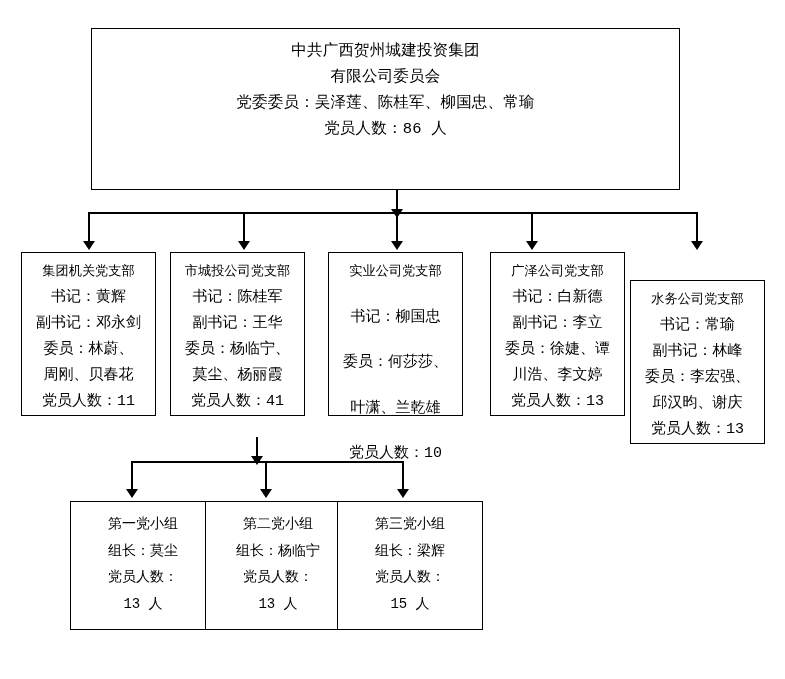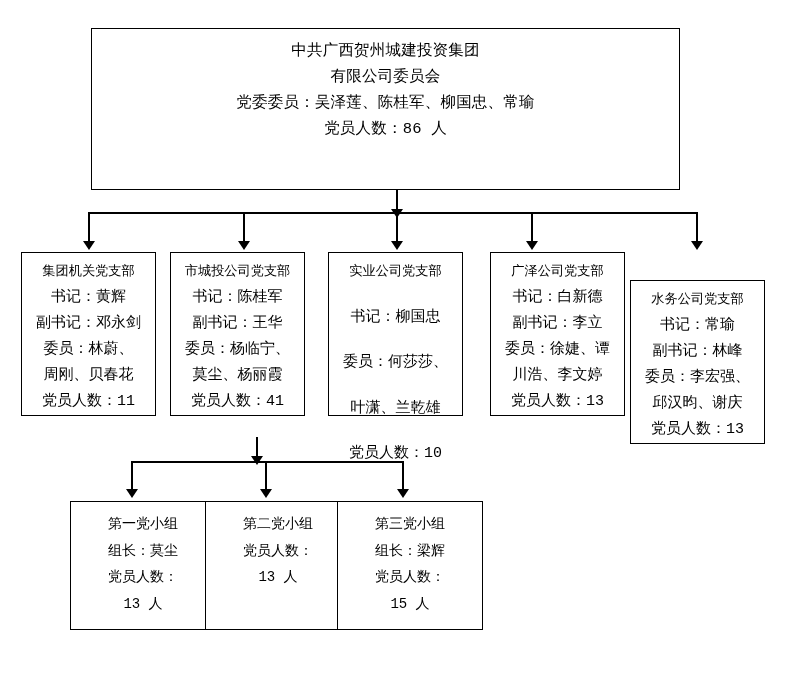--- a/index.html
+++ b/index.html
@@ -192,20 +192,21 @@
 
   <div class="node-box group-box" id="group-0">
     <div class="line">第一党小组</div>
     <div class="line">组长：莫尘</div>
     <div class="line">党员人数：</div>
     <div class="line">13 人</div>
   </div>
 
   <div class="node-box group-box" id="group-1">
     <div class="line">第二党小组</div>
+    <div class="line">组长：杨临宁</div>
     <div class="line">党员人数：</div>
     <div class="line">13 人</div>
   </div>
 
   <div class="node-box group-box" id="group-2">
     <div class="line">第三党小组</div>
     <div class="line">组长：梁辉</div>
     <div class="line">党员人数：</div>
     <div class="line">15 人</div>
   </div>

